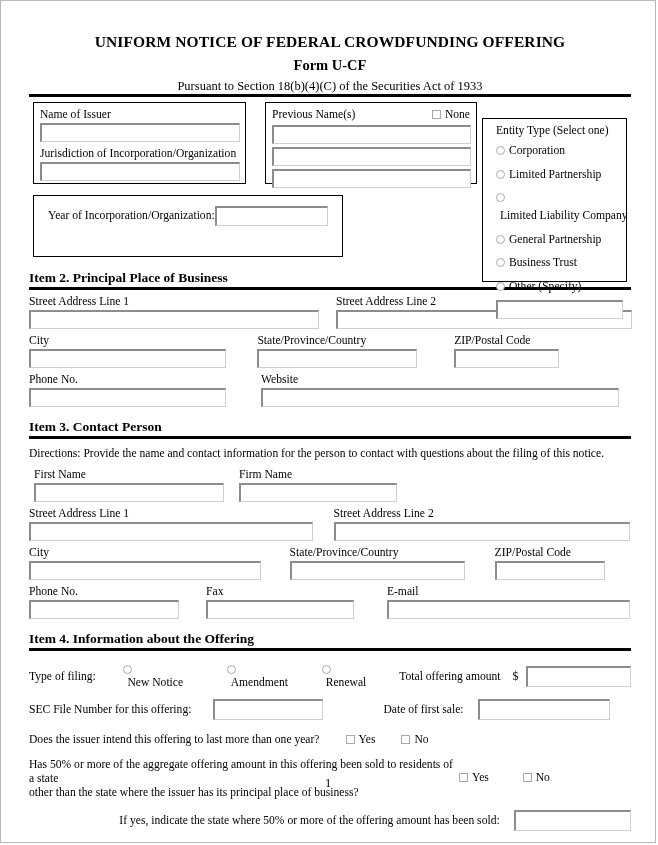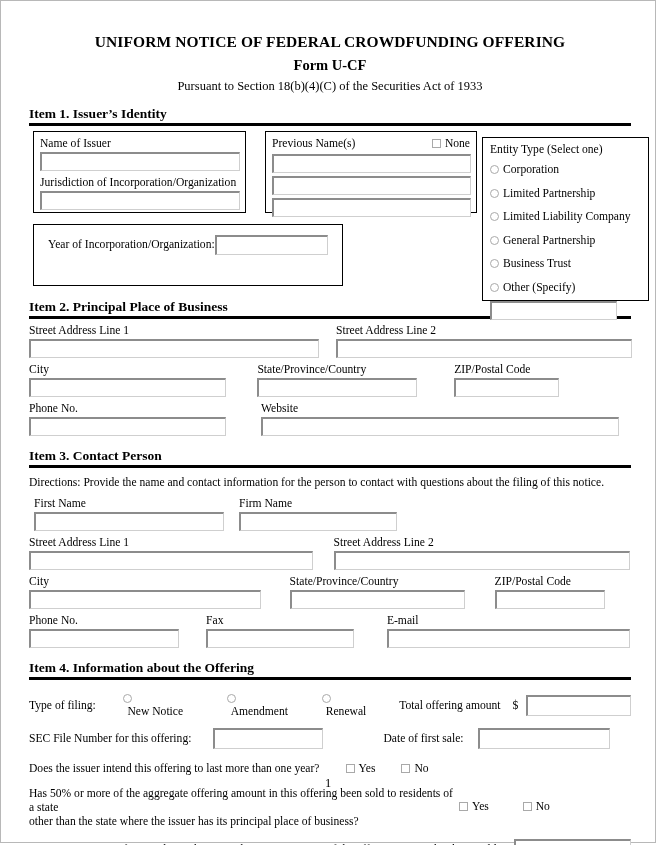--- a/index.html
+++ b/index.html
@@ -114,22 +114,22 @@
 
   
   .item1-row { position: relative; height: 168px; }
   .b-issuer {
     position: absolute; left: 4px; top: 0; width: 213px; height: 82px;
   }
   .b-prev {
     position: absolute; left: 236px; top: 0; width: 212px; height: 82px;
   }
   .b-entity {
-    position: absolute; left: 453px; top: 6px; width: 167px; height: 164px;
-    padding: 5px 7px 6px 7px;
+    position: absolute; left: 453px; top: 16px; width: 145px; height: 164px;
+    padding: 5px 7px 6px 13px;
   }
   .b-year {
     position: absolute; left: 4px; top: 93px; width: 310px; height: 62px;
     padding: 4px;
   }
   .prev-none {
     position: absolute; right: 6px; top: 5px;
     font-size: 11.6px; white-space: nowrap;
   }
   .yearrow {
@@ -161,21 +161,20 @@
 </head>
 <body>
 
 <div class="page">
   <div class="content">
 
     <div class="doc-title">UNIFORM NOTICE OF FEDERAL CROWDFUNDING OFFERING</div>
     <div class="doc-subtitle">Form U-CF</div>
     <div class="doc-pursuant">Pursuant to Section 18(b)(4)(C) of the Securities Act of 1933</div>
 
-    <div class="section-head">Item 1. Issuer’s Identity</div>
     <div class="rule-thick"></div>
 
     <div class="item1-row">
 
       <div class="boxed b-issuer">
         <div class="lbl">Name of Issuer</div>
         <div class="fld mt2" style="width:200px;"></div>
         <div class="lbl" style="margin-top:5px;">Jurisdiction of Incorporation/Organization</div>
         <div class="fld mt2" style="width:200px;"></div>
       </div>

